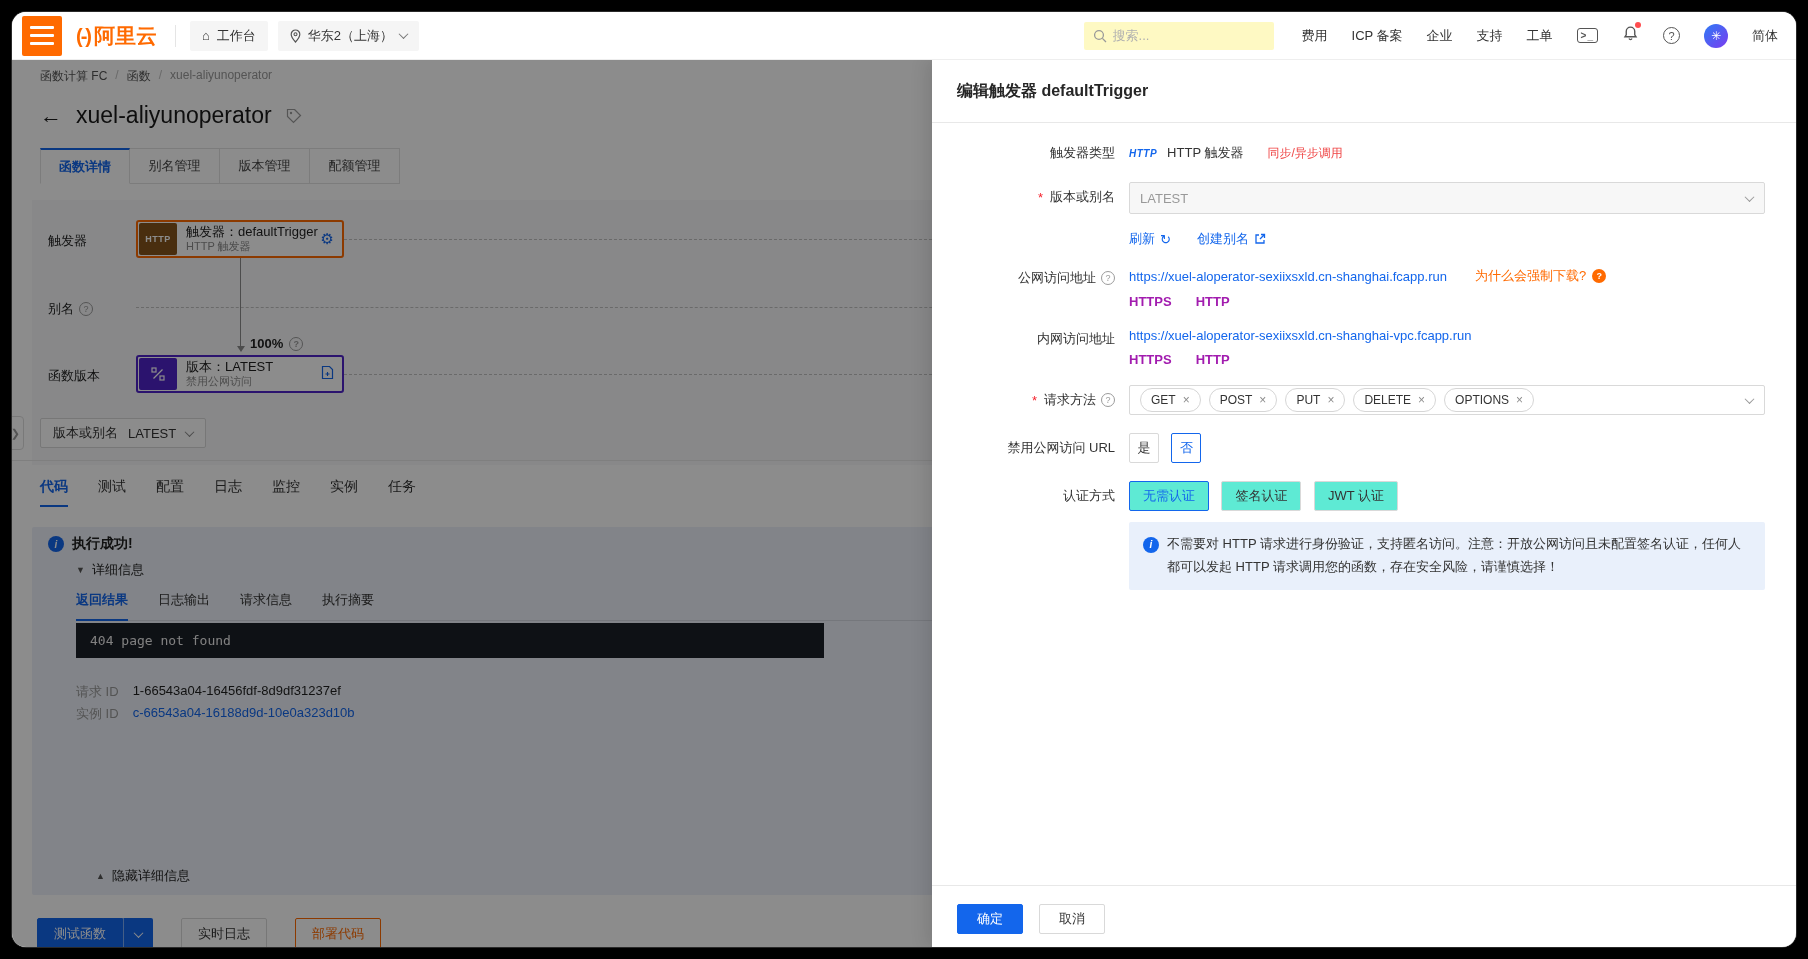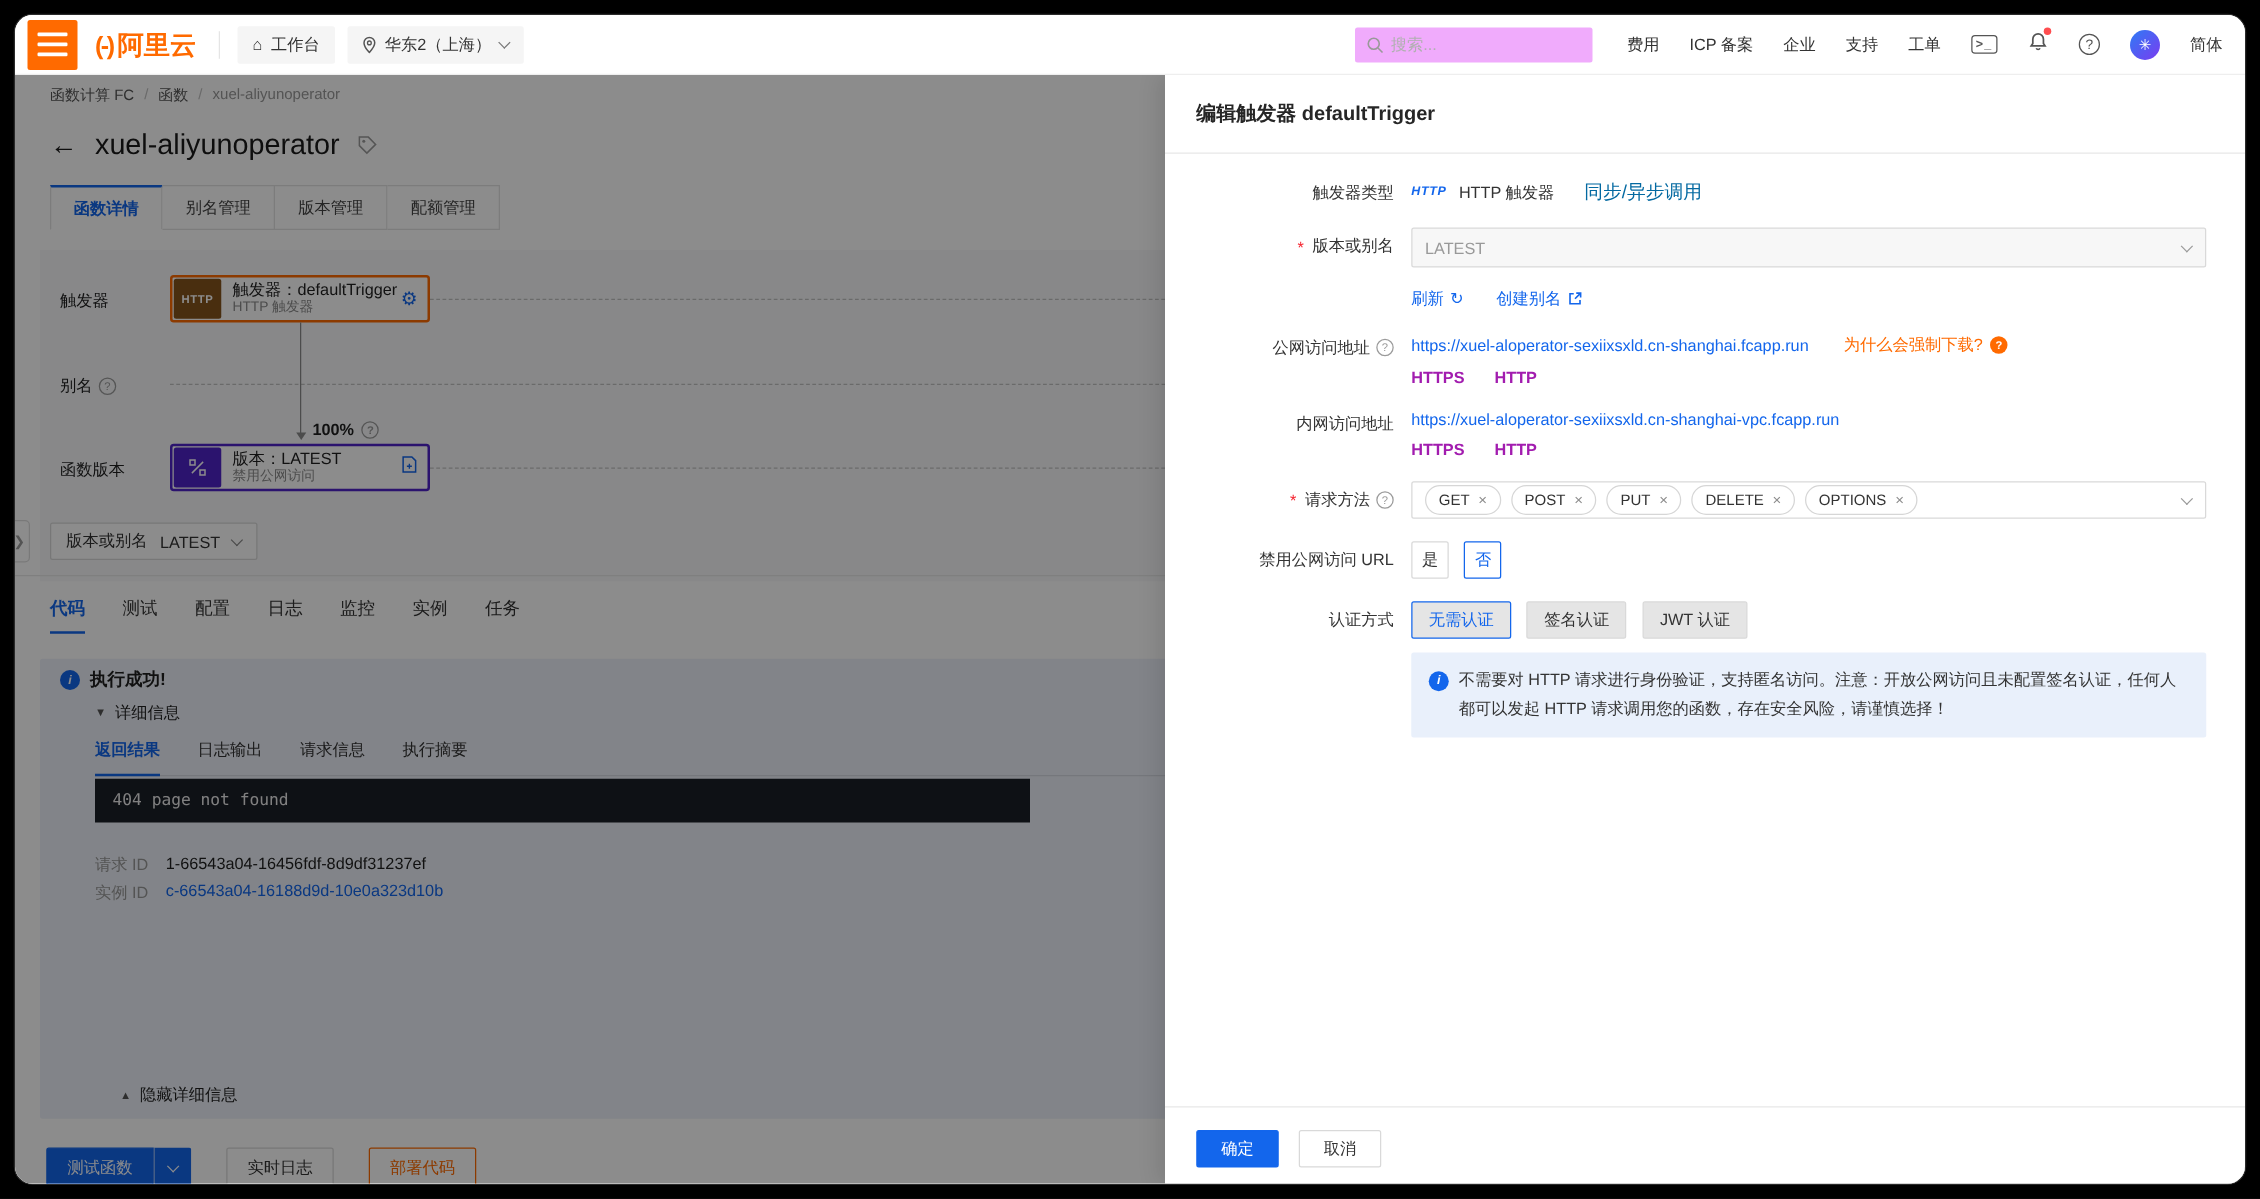--- a/index.html
+++ b/index.html
@@ -10,21 +10,21 @@
   
   .navbar { height:48px; background:#fff; display:flex; align-items:center; border-bottom:1px solid #eee; padding-left:10px; position:relative; z-index:20; }
   .hamburger { width:40px; height:40px; background:#FF6A00; border-radius:2px; display:flex; flex-direction:column; justify-content:center; gap:5px; padding:0 8px; cursor:pointer; }
   .hamburger i { display:block; height:3px; background:#fff; border-radius:1px; }
   .brand { display:flex; align-items:baseline; gap:4px; margin:0 18px 0 14px; color:#FF6A00; font-weight:bold; }
   .brand .mark { font-size:20px; letter-spacing:-2px; }
   .brand .name { font-size:21px; }
   .nav-sep { width:1px; height:22px; background:#e5e5e5; margin-right:14px; }
   .chip { height:30px; background:#f5f5f5; border-radius:2px; display:flex; align-items:center; gap:7px; padding:0 12px; font-size:13px; color:#333; margin-right:10px; cursor:pointer; }
   .navbar-right { margin-left:auto; display:flex; align-items:center; gap:24px; padding-right:18px; }
-  .search-box { width:190px; height:28px; background:#f0abfc; border-radius:2px; display:flex; align-items:center; padding:0 9px; gap:6px; margin-right:4px; }
+  .search-box { width:190px; height:28px; background:#fef9c3; border-radius:2px; display:flex; align-items:center; padding:0 9px; gap:6px; margin-right:4px; }
   .search-box input { border:none; outline:none; background:transparent; font-size:13px; color:#333; width:150px; font-family:inherit; }
   .search-box input::placeholder { color:#b0b0b0; }
   .nav-link { font-size:13px; color:#333; cursor:pointer; white-space:nowrap; }
   .term-icon { font-size:10px; color:#555; border:1.4px solid #555; border-radius:3px; padding:1px 3px; font-weight:bold; cursor:pointer; letter-spacing:1px;}
   .bell { position:relative; cursor:pointer; }
   .bell .dot { position:absolute; right:-2px; top:-3px; width:6px; height:6px; border-radius:50%; background:#ff4d4f; }
   .qcirc { width:17px; height:17px; border:1.4px solid #555; border-radius:50%; color:#555; font-size:11px; display:inline-flex; align-items:center; justify-content:center; cursor:pointer; }
   .avatar { width:24px; height:24px; border-radius:50%; background:linear-gradient(135deg,#2f7bf5,#7a3cf0); color:#fff; font-size:12px; display:flex; align-items:center; justify-content:center; cursor:pointer; }
 
   
@@ -116,21 +116,21 @@
   .orange-link { color:#FF6A00; cursor:pointer; display:inline-flex; align-items:center; gap:6px; }
   .oq { width:14px; height:14px; border-radius:50%; background:#FF6A00; color:#fff; font-size:9px; font-weight:bold; display:inline-flex; align-items:center; justify-content:center; }
   .url-line { font-size:13px; display:flex; gap:28px; align-items:center; }
   .proto-line { margin-top:9px; font-size:13px; font-weight:bold; display:flex; gap:24px; }
   .proto-line span { color:#a21caf; cursor:pointer; }
   .tags { display:flex; gap:8px; align-items:center; }
   .tag { border:1px solid #d6d6d6; border-radius:13px; height:24px; display:inline-flex; align-items:center; gap:7px; padding:0 10px; font-size:12px; color:#333; background:#fff; }
   .tag .x { color:#8c8c8c; cursor:pointer; font-size:12px; }
   .sq-btn { width:30px; height:30px; border:1px solid #d9d9d9; border-radius:2px; background:#fff; font-size:13px; color:#333; display:inline-flex; align-items:center; justify-content:center; cursor:pointer; margin-right:8px; }
   .sq-btn.active { border-color:#1366EC; color:#1366EC; }
-  .opt-btn { height:30px; border:1px solid #d9d9d9; border-radius:2px; background:#e5e5e5; font-size:13px; color:#333; display:inline-flex; align-items:center; justify-content:center; padding:0 13px; cursor:pointer; margin-right:8px; }
+  .opt-btn { height:30px; border:1px solid #d9d9d9; border-radius:2px; background:#5eead4; font-size:13px; color:#333; display:inline-flex; align-items:center; justify-content:center; padding:0 13px; cursor:pointer; margin-right:8px; }
   .opt-btn.active { border-color:#1366EC; color:#1366EC; }
   .alert { position:absolute; left:197px; right:31px; top:462px; background:#e9f0fb; border-radius:2px; padding:11px 14px; display:flex; gap:8px; font-size:13px; color:#333; line-height:1.75; }
   .drawer-footer { position:absolute; left:0; right:0; top:825px; bottom:0; border-top:1px solid #e8e8e8; padding:18px 0 0 25px; display:flex; gap:16px; }
   .drawer-footer .btn { height:30px; min-width:66px; }
 </style>
 </head>
 <body>
 
 <div id="window">
 
@@ -322,21 +322,21 @@
 
     <div class="drawer">
       <div class="drawer-title">编辑触发器 defaultTrigger</div>
       <div class="drawer-hr"></div>
 
       <div class="row center" style="top:84px; align-items:center">
         <div class="rlabel">触发器类型</div>
         <div class="rbody" style="display:flex; align-items:center; gap:10px">
           <span class="badge-http">HTTP</span>
           <span style="font-size:13px; color:#333">HTTP 触发器</span>
-          <span style="font-size:15px; color:#0369a1; margin-left:14px">同步/异步调用</span>
+          <span style="font-size:12px; color:#ef4444; margin-left:14px">同步/异步调用</span>
         </div>
       </div>
 
       <div class="row" style="top:122px">
         <div class="rlabel">
           <span class="req">*</span>
           <span>版本或别名</span>
         </div>
         <div class="rbody">
           <div class="sel disabled">

